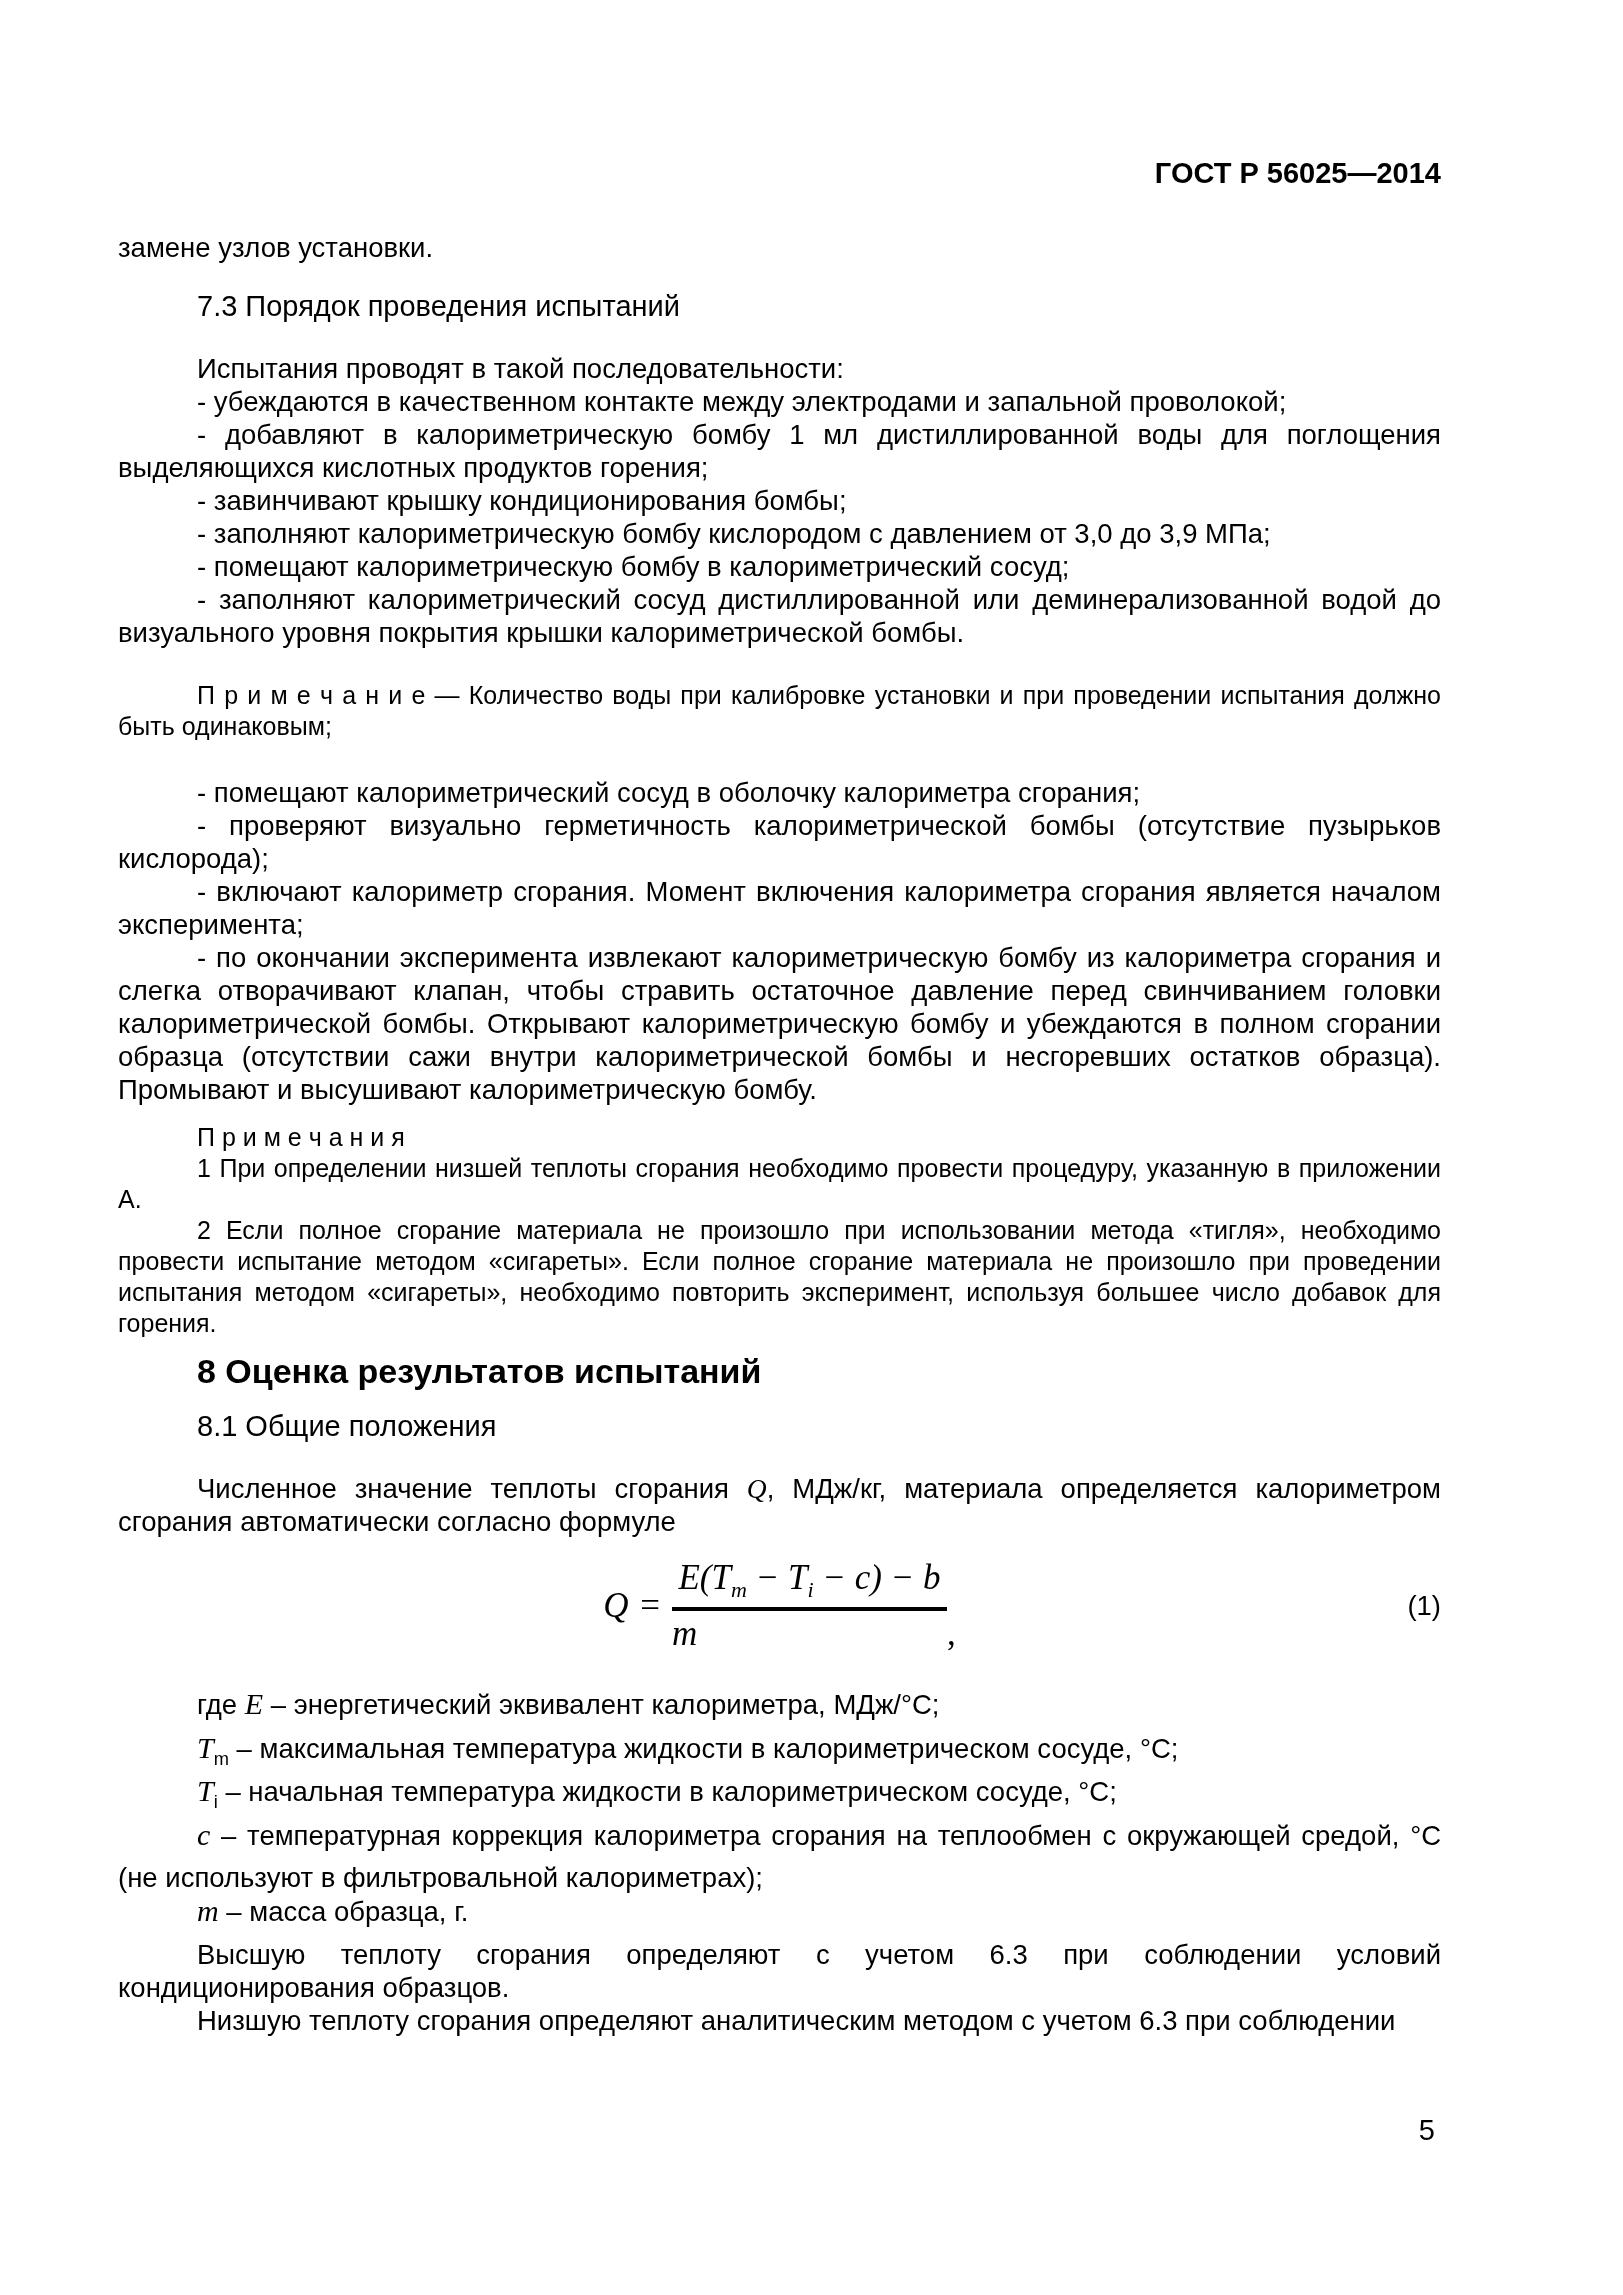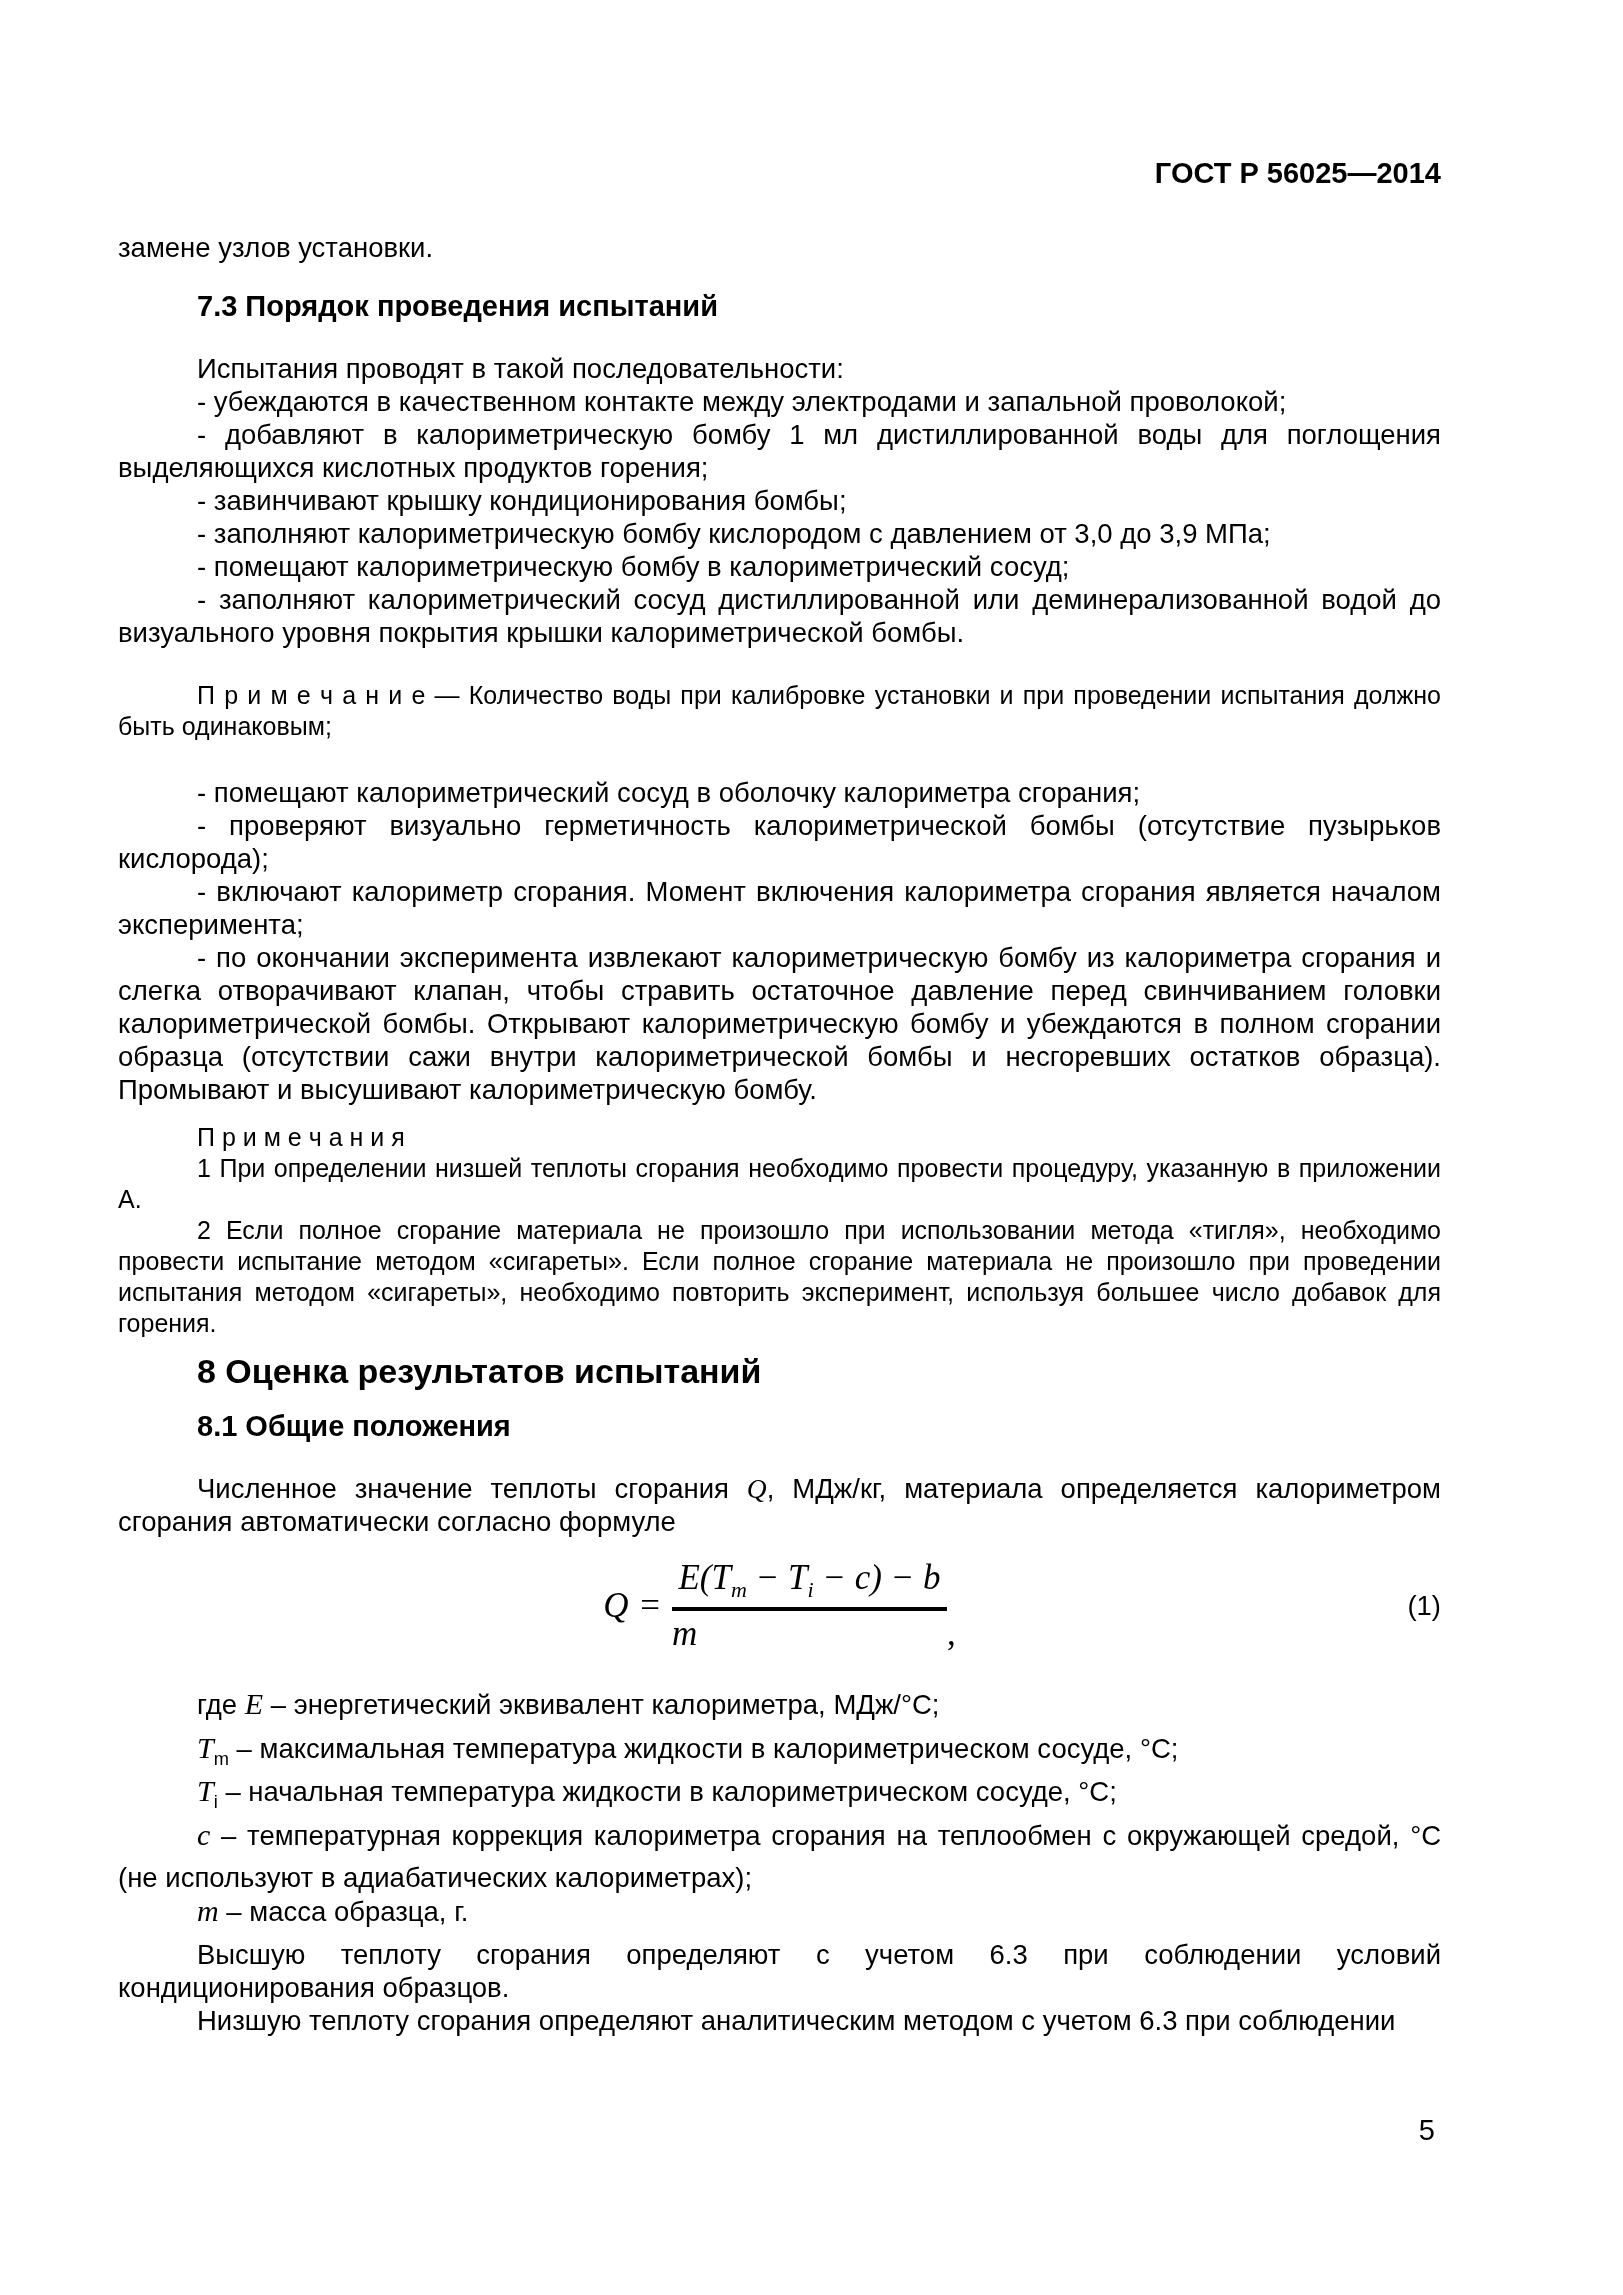--- a/index.html
+++ b/index.html
@@ -28,21 +28,21 @@
   .body {
     font-size:27.5px;
     line-height:33px;
     text-align:justify;
     text-indent:79px;
   }
   .noindent { text-indent:0; }
   .intro { margin-bottom:26px; }
   .h-sub {
     font-size:29px;
-    font-weight:bold;
+    font-weight:normal;
     line-height:33px;
     text-indent:79px;
     margin:0;
   }
   .h73 { margin:0 0 29px 0; }
   .note {
     font-size:25px;
     line-height:31px;
     text-align:justify;
     text-indent:79px;
@@ -167,21 +167,21 @@
           <span class="den">m</span>
         </span>
         <span class="f-comma">,</span>
       </div>
       <span class="f-number">(1)</span>
     </div>
 
     <p class="body"><span>где </span><span class="serif-var">E</span><sub class="def-sub"></sub><span> – энергетический эквивалент калориметра, МДж/°С;</span></p>
     <p class="body"><span></span><span class="serif-var">T</span><sub class="def-sub">m</sub><span> – максимальная температура жидкости в калориметрическом сосуде, °С;</span></p>
     <p class="body"><span></span><span class="serif-var">T</span><sub class="def-sub">i</sub><span> – начальная температура жидкости в калориметрическом сосуде, °С;</span></p>
-    <p class="body"><span></span><span class="serif-var">c</span><sub class="def-sub"></sub><span> – температурная коррекция калориметра сгорания на теплообмен с окружающей средой, °С (не используют в адиабатических калориметрах);</span></p>
+    <p class="body"><span></span><span class="serif-var">c</span><sub class="def-sub"></sub><span> – температурная коррекция калориметра сгорания на теплообмен с окружающей средой, °С (не используют в фильтровальной калориметрах);</span></p>
     <p class="body"><span></span><span class="serif-var">m</span><sub class="def-sub"></sub><span> – масса образца, г.</span></p>
 
 
     <p class="body s82p1">Высшую теплоту сгорания определяют с учетом 6.3 при соблюдении условий кондиционирования образцов.</p>
     <p class="body">Низшую теплоту сгорания определяют аналитическим методом с учетом 6.3 при соблюдении</p>
 
   </div>
 
   <div class="page-number">5</div>
 </div>

